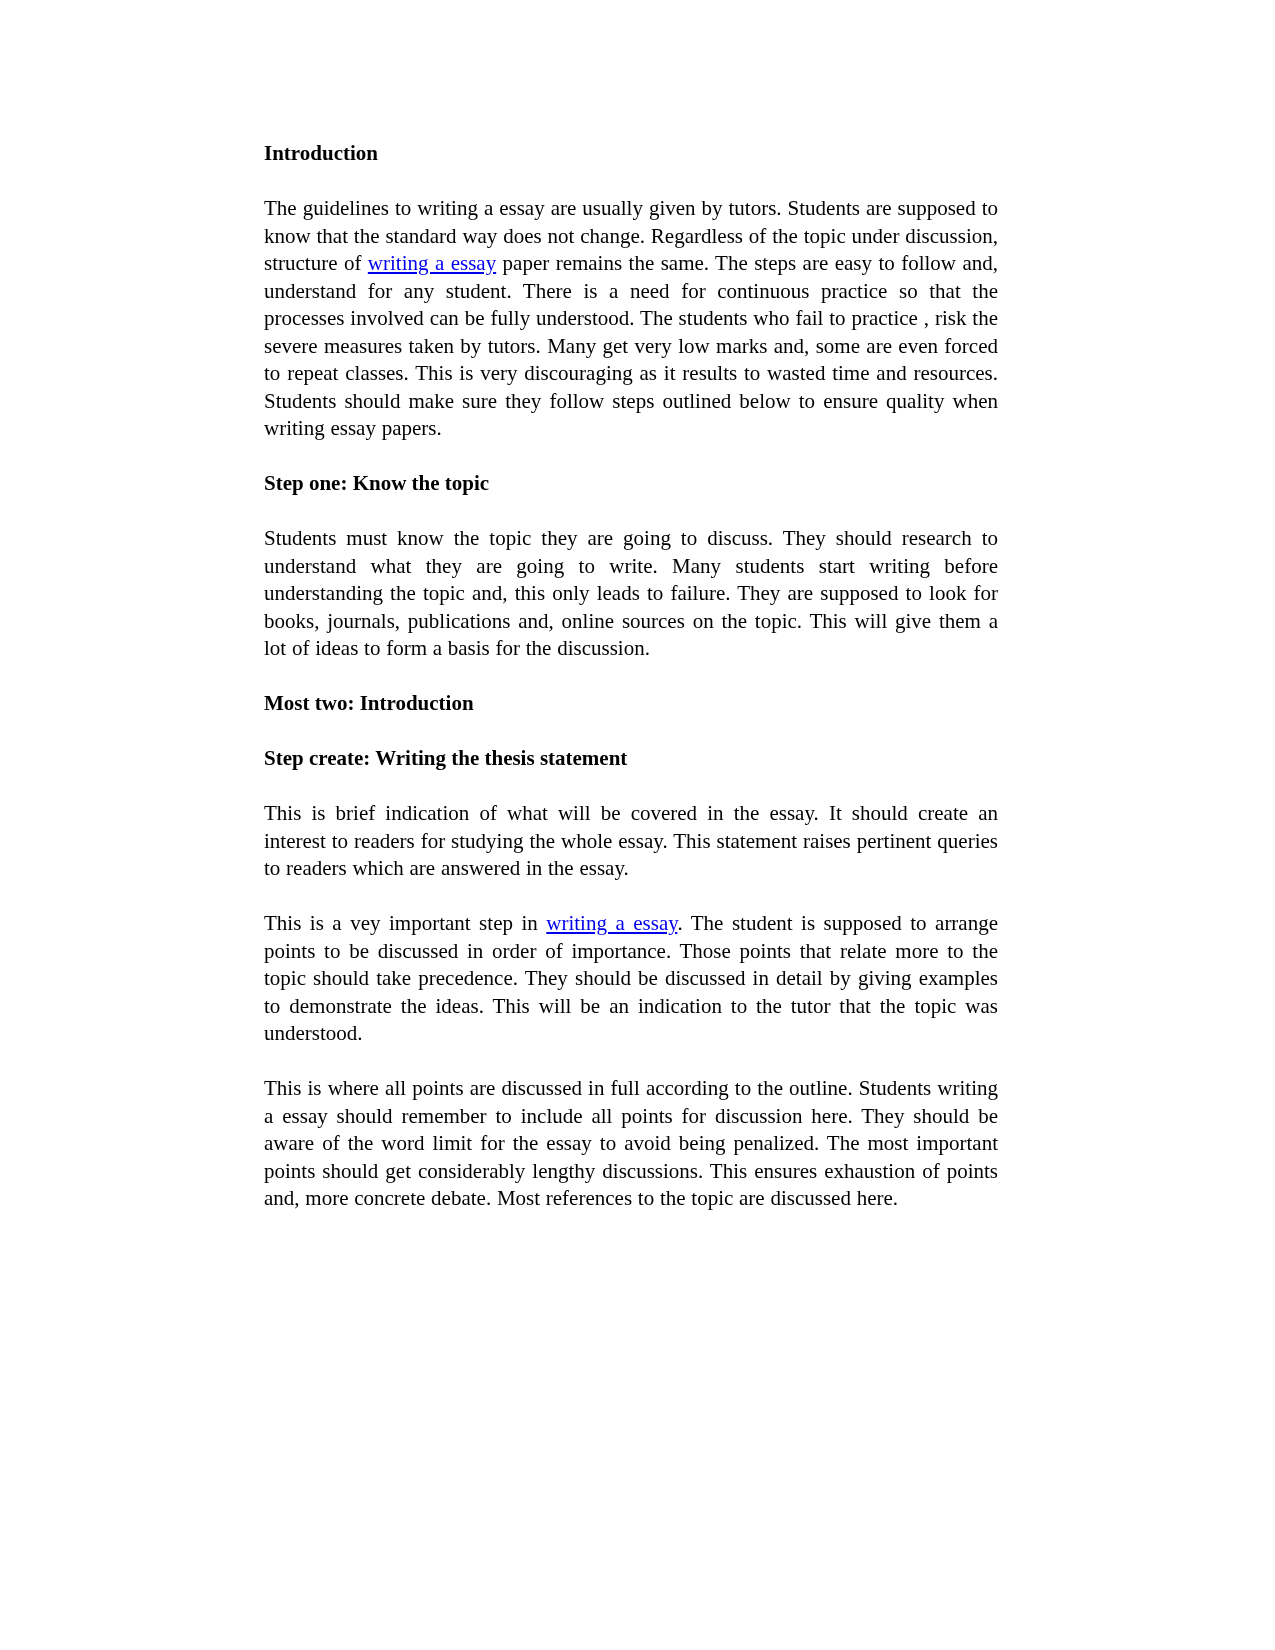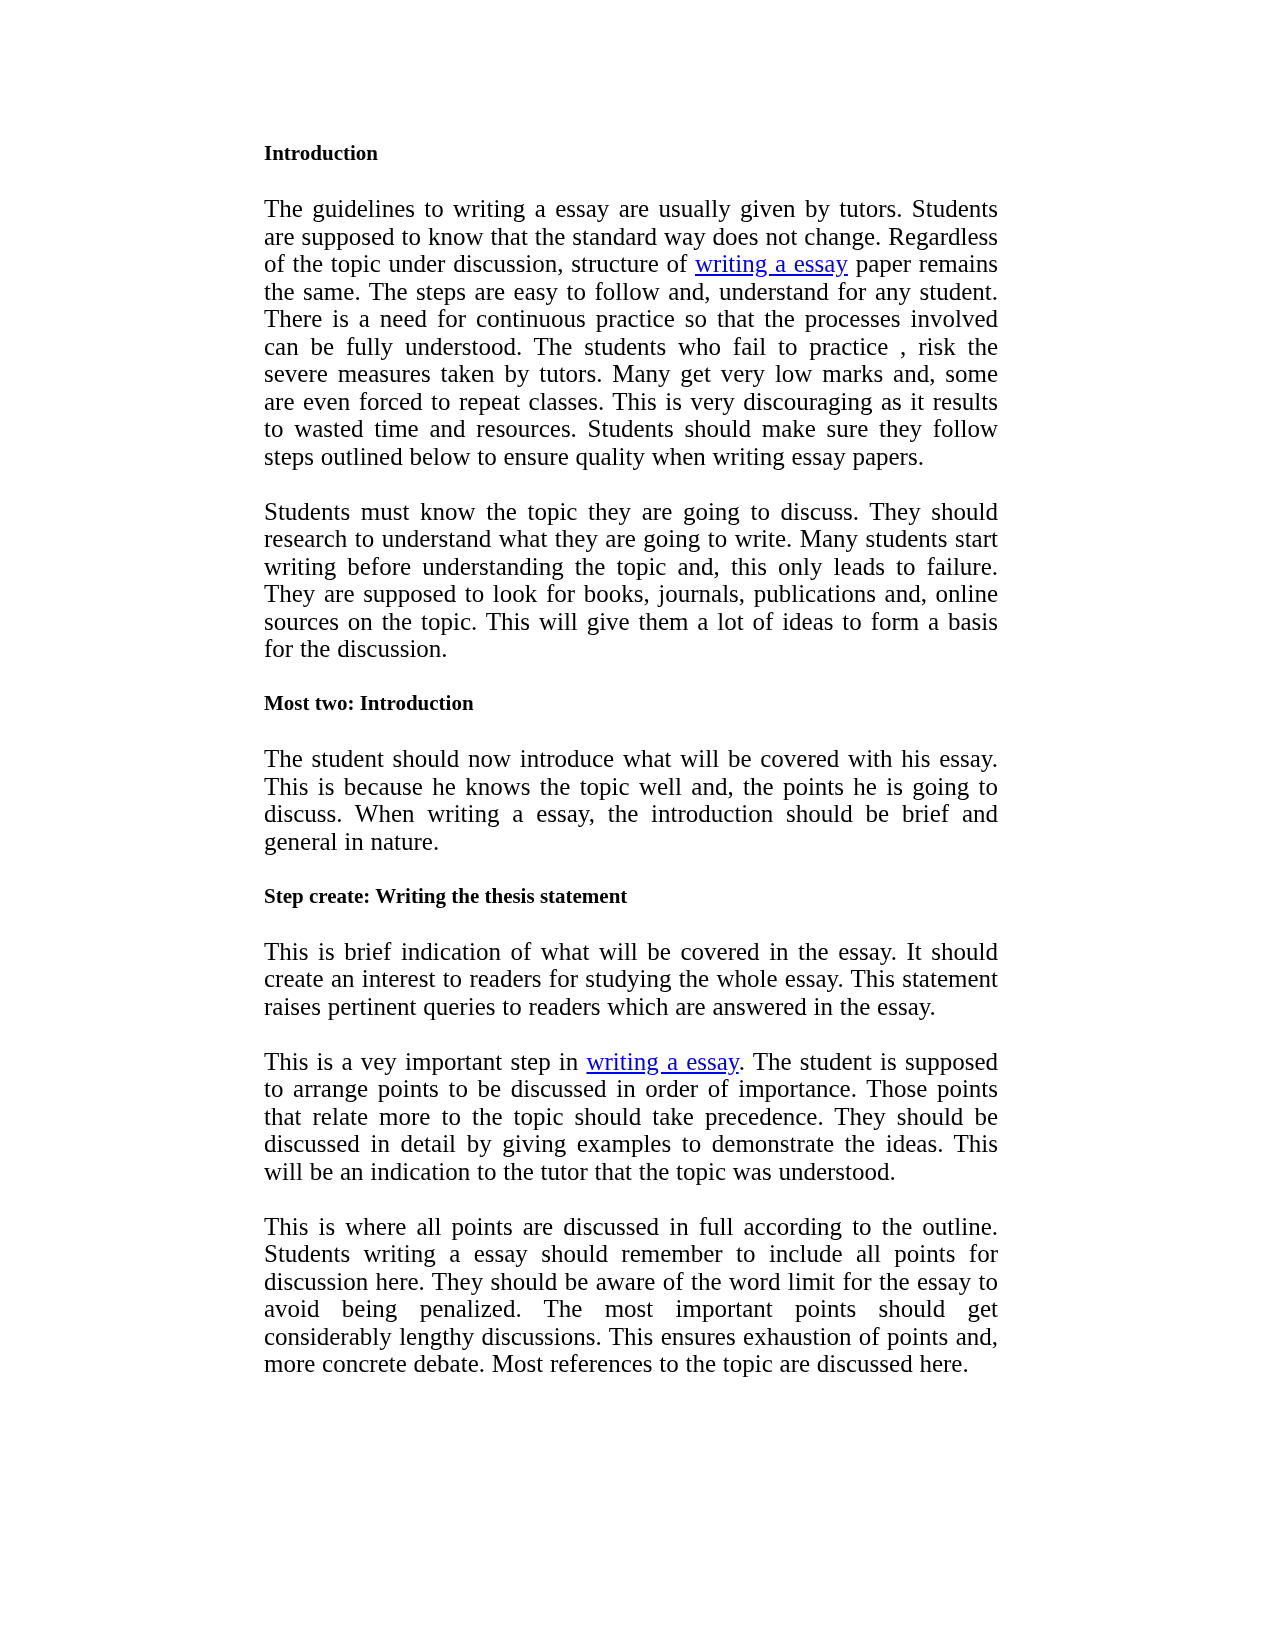--- a/index.html
+++ b/index.html
@@ -23,40 +23,40 @@
     font-size: 21px;
     line-height: 27.5px;
     font-weight: bold;
     margin: 27.5px 0;
     text-align: left;
   }
   .doc-heading:first-child {
     margin-top: 0;
   }
   .doc-paragraph {
-    font-size: 25px;
+    font-size: 21px;
     line-height: 27.5px;
     margin: 27.5px 0;
     text-align: justify;
     word-spacing: 0.5px;
   }
   .doc-paragraph a {
     color: var(--link-color, #0000ee);
     text-decoration: underline;
     cursor: pointer;
   }
 </style>
 </head>
 <body>
 
 <div class="page" style="background: rgb(255, 255, 255); color: rgb(0, 0, 0);">
   <main>
       <h2 class="doc-heading">Introduction</h2>
       <p class="doc-paragraph"><span>The guidelines to writing a essay are usually given by tutors. Students are supposed to know that the standard way does not change. Regardless of the topic under discussion, structure of </span><a href="#">writing a essay</a><span> paper remains the same. The steps are easy to follow and, understand for any student. There is a need for continuous practice so that the processes involved can be fully understood. The students who fail to practice , risk the severe measures taken by tutors. Many get very low marks and, some are even forced to repeat classes. This is very discouraging as it results to wasted time and resources. Students should make sure they follow steps outlined below to ensure quality when writing essay papers.</span></p>
+      <h2 class="doc-heading">Step one: Know the topic</h2>
       <p class="doc-paragraph"><span>Students must know the topic they are going to discuss. They should research to understand what they are going to write. Many students start writing before understanding the topic and, this only leads to failure. They are supposed to look for books, journals, publications and, online sources on the topic. This will give them a lot of ideas to form a basis for the discussion.</span></p>
       <h2 class="doc-heading">Most two: Introduction</h2>
-      <p class="doc-paragraph"><span>The student should now introduce what will be covered with his essay. This is because he knows the topic well and, the points he is going to discuss. When writing a essay, the introduction should be brief and general in nature.</span></p>
       <h2 class="doc-heading">Step create: Writing the thesis statement</h2>
       <p class="doc-paragraph"><span>This is brief indication of what will be covered in the essay. It should create an interest to readers for studying the whole essay. This statement raises pertinent queries to readers which are answered in the essay.</span></p>
       <p class="doc-paragraph"><span>This is a vey important step in </span><a href="#">writing a essay</a><span>. The student is supposed to arrange points to be discussed in order of importance. Those points that relate more to the topic should take precedence. They should be discussed in detail by giving examples to demonstrate the ideas. This will be an indication to the tutor that the topic was understood.</span></p>
       <p class="doc-paragraph"><span>This is where all points are discussed in full according to the outline.  Students writing a essay should remember to include all points for discussion here. They should be aware of the word limit for the essay to avoid being penalized. The most important points should get considerably lengthy discussions. This ensures exhaustion of points and, more concrete debate. Most references to the topic are discussed here.</span></p>
     </main>
 </div>
 
 </body></html>

